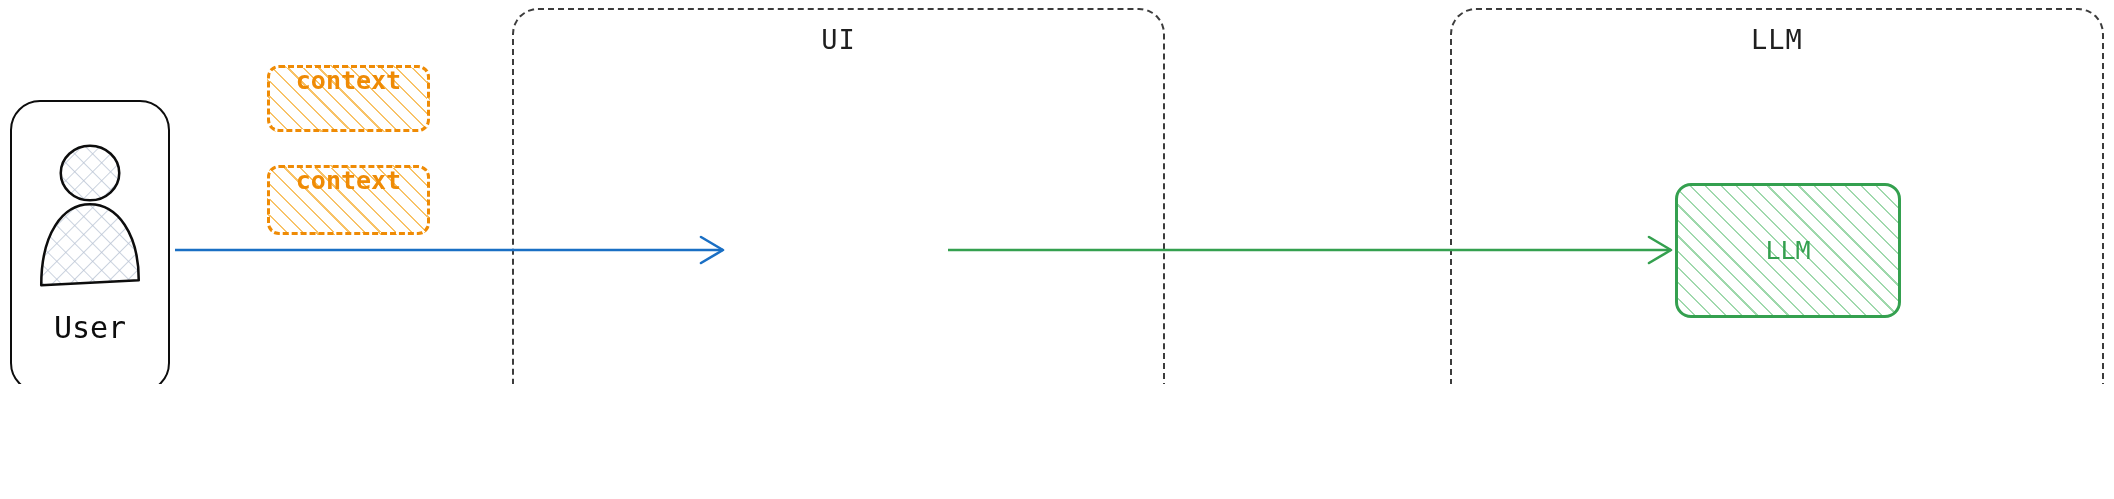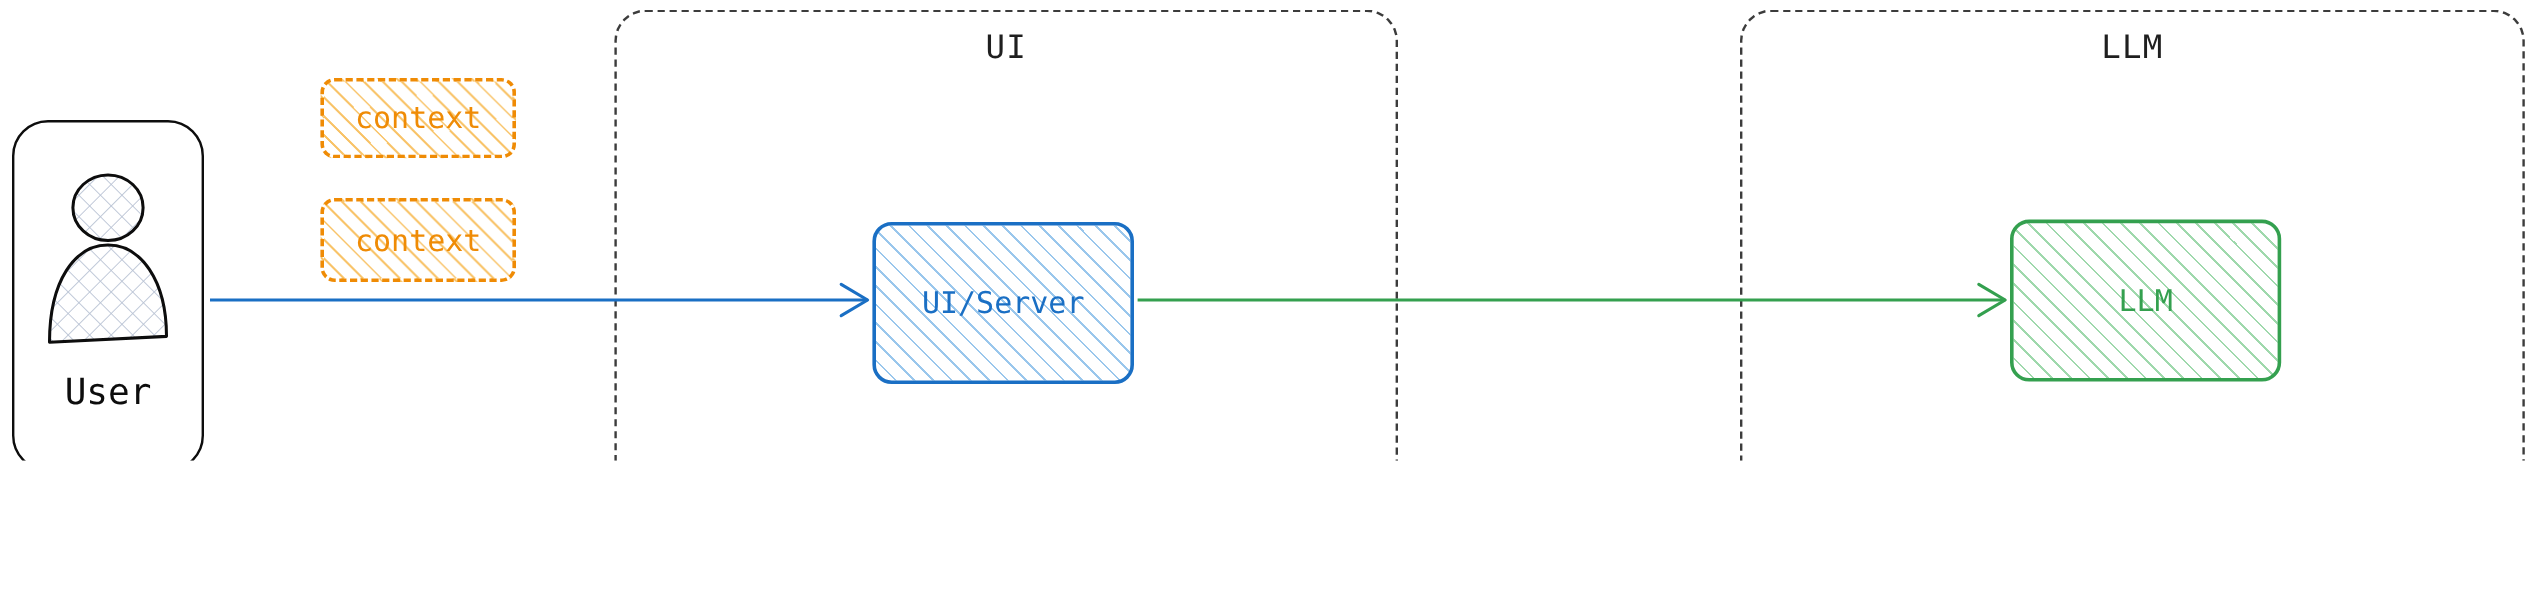--- a/index.html
+++ b/index.html
@@ -67,29 +67,29 @@
     line-height: 1;
   }
 
   
   .note {
     position: absolute;
     box-sizing: border-box;
     border: 3px dashed #ef8b05;
     border-radius: 12px;
     display: flex;
-    align-items: center;
     justify-content: center;
     background-color: #ffffff;
     background-image: repeating-linear-gradient(
         45deg,
         rgba(247,184,76,0.85) 0px,
         rgba(247,184,76,0.85) 1.6px,
         rgba(255,255,255,0) 1.6px,
         rgba(255,255,255,0) 11px);
+    font-weight: bold;
   }
   .note-label {
     font-family: "DejaVu Sans Mono", monospace;
     font-size: 25px;
     color: #ef8b05;
     line-height: 1;
     white-space: nowrap;
   }
 
   
@@ -188,20 +188,17 @@
     <div class="actor-label">User</div>
   </div>
 
   <div class="note" id="note-0" style="left: 267px; top: 65px; width: 163px; height: 67px;">
     <span class="note-label">context</span>
   </div>
   <div class="note" id="note-1" style="left: 267px; top: 165px; width: 163px; height: 70px;">
     <span class="note-label">context</span>
   </div>
 
-  <div class="node node-blue" id="node-0" style="left: 727px; top: 185px; width: 218px; height: 135px;">
-    <span class="node-label">UI/Server</span>
-  </div>
   <div class="node node-green" id="node-1" style="left: 1675px; top: 183px; width: 226px; height: 135px;">
     <span class="node-label">LLM</span>
   </div>
 
 </div>
 
 </body></html>

